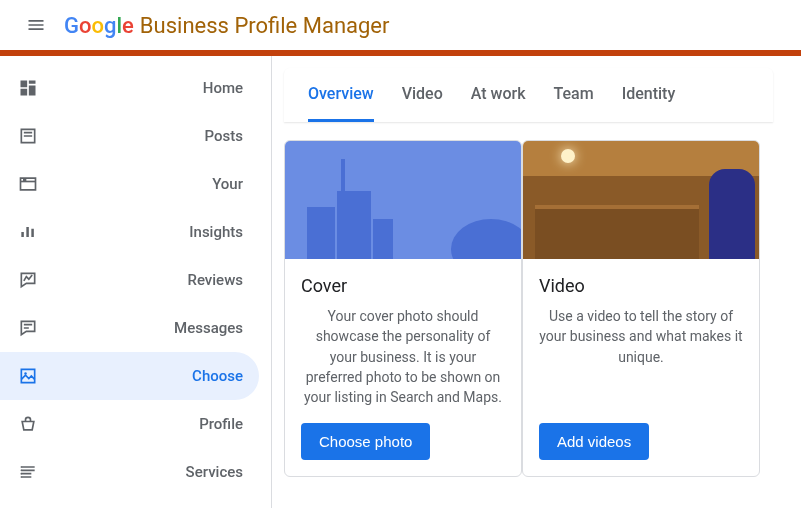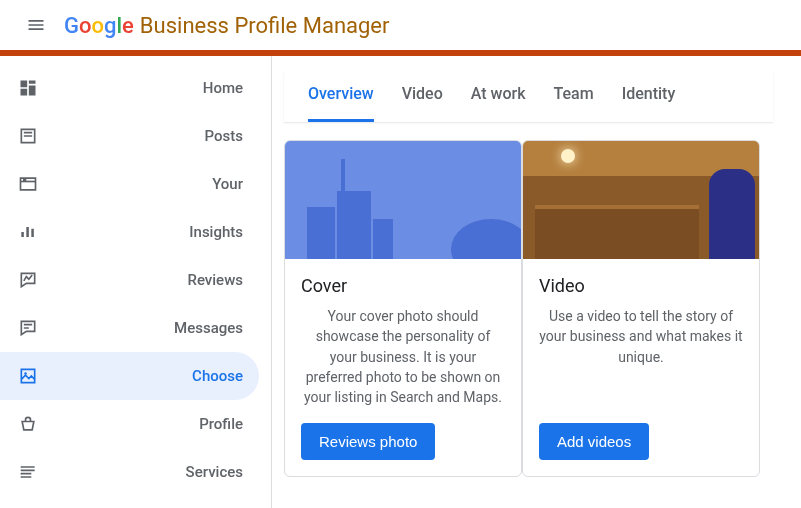--- a/index.html
+++ b/index.html
@@ -156,21 +156,21 @@
               <div class="bld1"></div>
               <div class="bld2"></div>
               <div class="tower"></div>
               <div class="bld3"></div>
               <div class="hill"></div>
             </div>
         </div>
         <div class="card-body">
           <div class="card-title">Cover</div>
           <div class="card-desc">Your cover photo should showcase the personality of your business. It is your preferred photo to be shown on your listing in Search and Maps.</div>
-          <button class="card-btn">Reviews photo</button>
+          <button class="card-btn">Choose photo</button>
         </div>
       </div>
 
       <div class="card">
         <div class="card-img">
           <div class="video-ill">
               <div class="lamp"></div>
               <div class="counter"></div>
               <div class="person"></div>
             </div>

